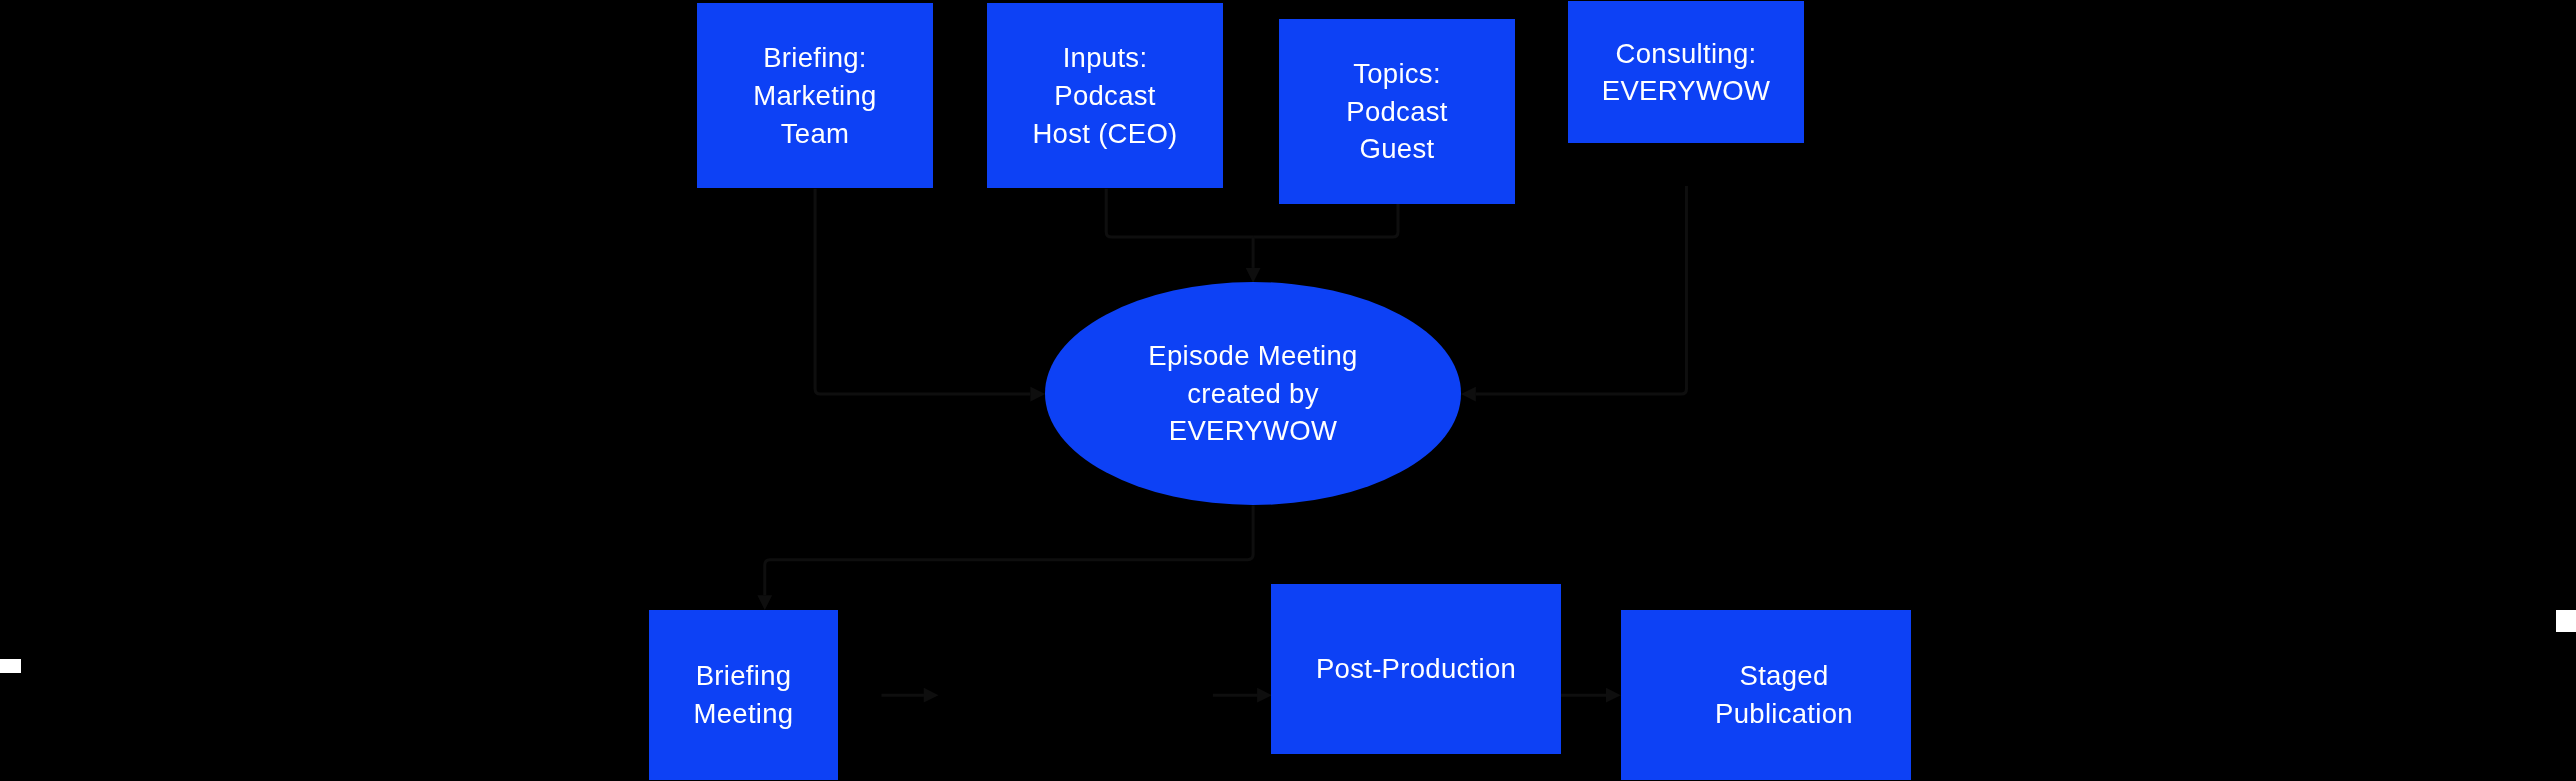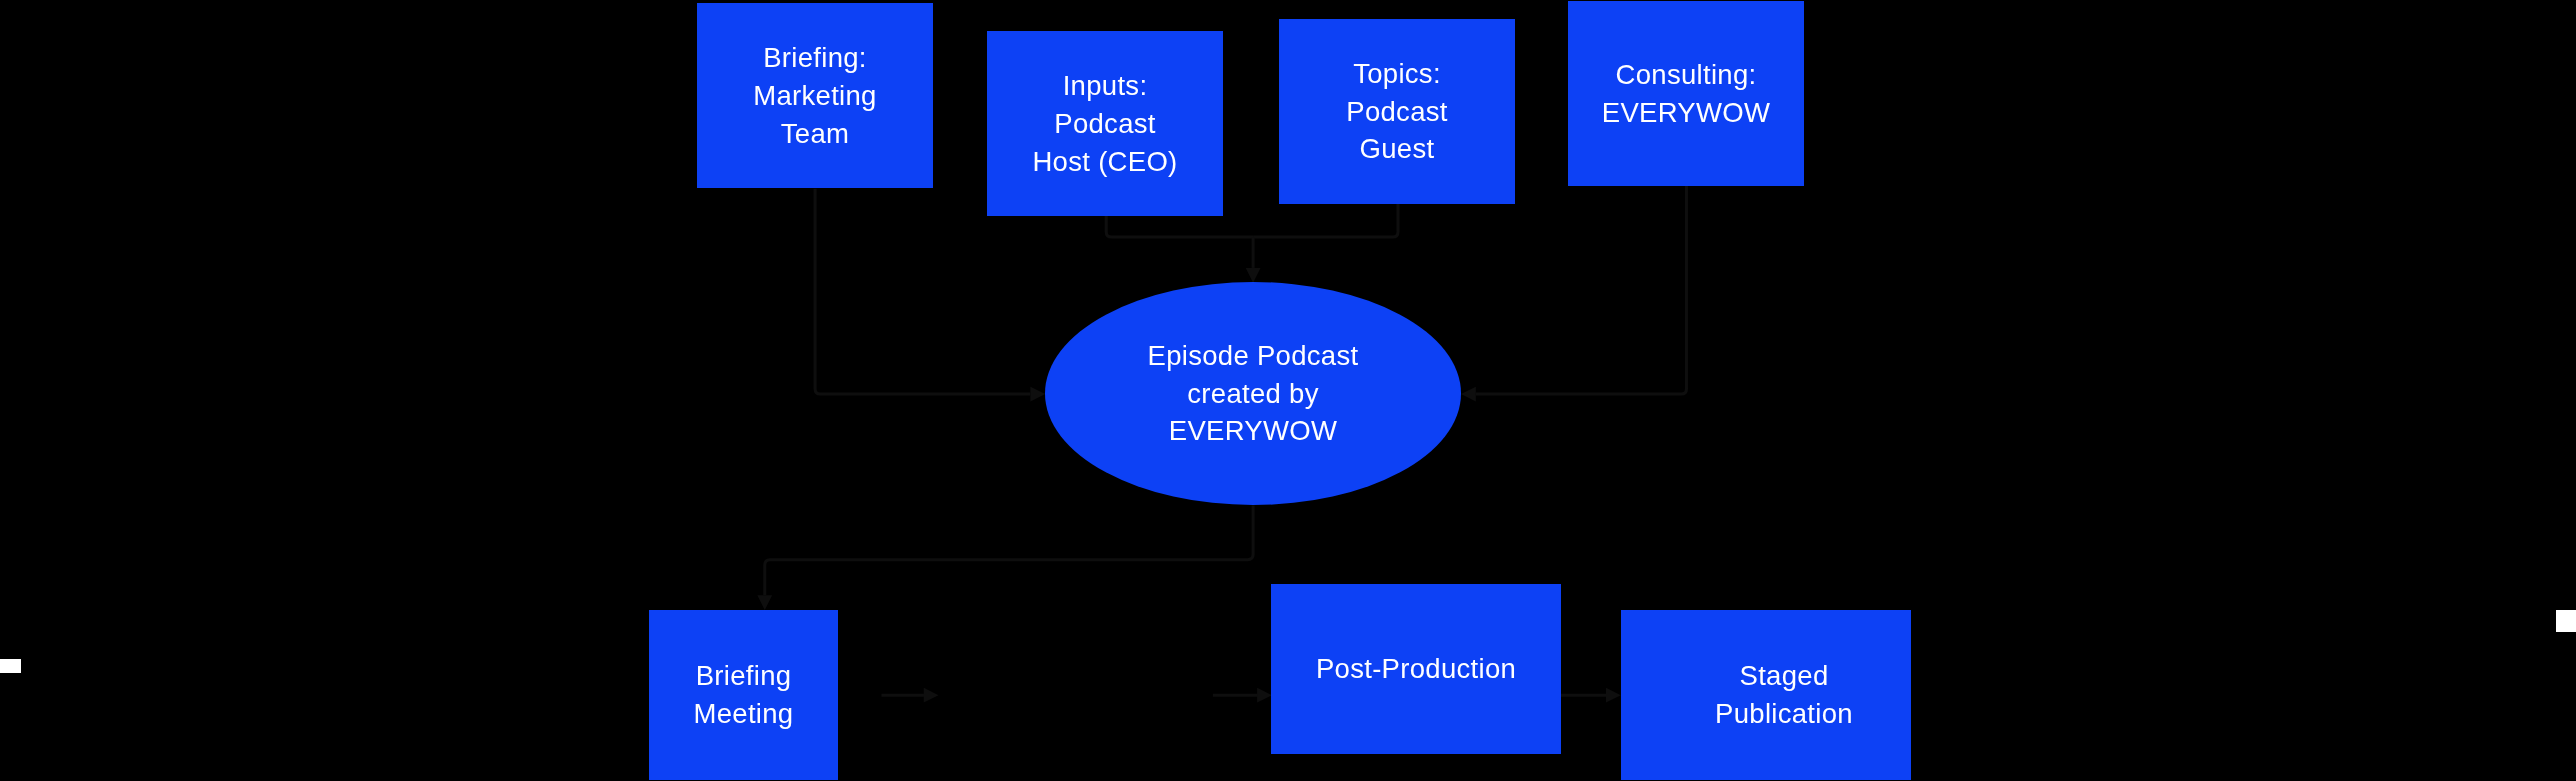--- a/index.html
+++ b/index.html
@@ -23,23 +23,23 @@
     color:var(--node-text);
     display:flex;align-items:center;justify-content:center;
     text-align:center;
     font-size:27.5px;line-height:1.37;letter-spacing:0.3px;
     white-space:pre-line;
     box-sizing:border-box;
   }
   .ellipse{border-radius:50%;}
   
   .n1{left:697px;top:3.4px;width:236px;height:185px;}
-  .n2{left:987px;top:3.4px;width:236px;height:185px;margin-top:28px;}
+  .n2{left:987px;top:3.4px;width:236px;height:185px;}
   .n3{left:1279px;top:19px;width:236px;height:185px;}
-  .n4{left:1568px;top:1.3px;width:236px;height:185px;}
+  .n4{left:1568px;top:1.3px;width:236px;height:142px;}
   
   .ne{left:1045px;top:282px;width:416px;height:223px;}
   
   .b1{left:649px;top:610px;width:189px;height:170px;}
   .b2{left:940px;top:610px;width:273px;height:170px;}
   .b3{left:1271px;top:584px;width:290px;height:170px;}
   .b4{left:1621px;top:610px;width:290px;height:170px;padding-left:36px;}
   
   #connectors{position:absolute;left:0;top:0;width:2576px;height:782px;}
   #connectors path{stroke:var(--connector);stroke-width:4.5;fill:none;}
@@ -108,21 +108,21 @@
     <span>Topics:
 Podcast
 Guest</span>
   </div>
   <div class="node n4">
     <span>Consulting:
 EVERYWOW</span>
   </div>
 
   <div class="node ellipse ne">
-    <span>Episode Podcast
+    <span>Episode Meeting
 created by
 EVERYWOW</span>
   </div>
 
   <div class="node b1">
     <span>Briefing
 Meeting</span>
   </div>
   <div class="node b3">
     <span>Post-Production</span>

